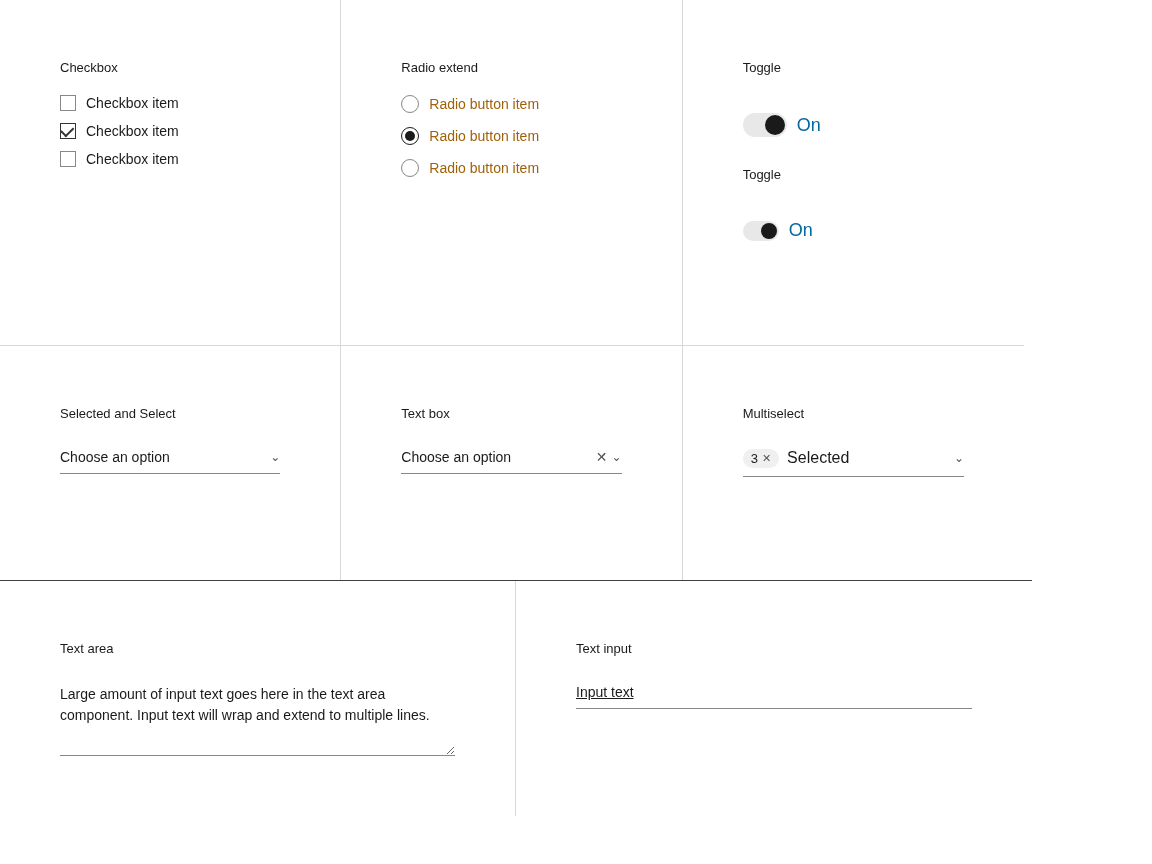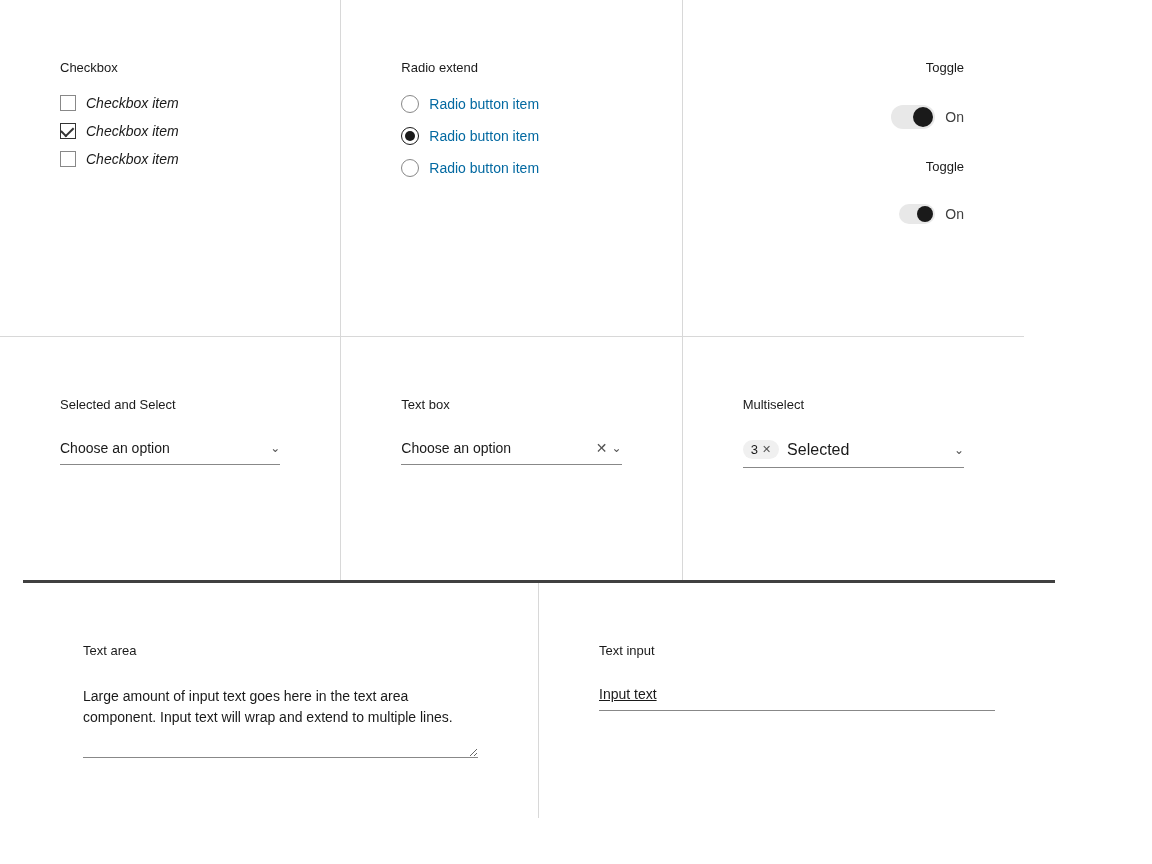--- a/index.html
+++ b/index.html
@@ -32,22 +32,21 @@
     .cell:nth-child(4),
     .cell:nth-child(5),
     .cell:nth-child(6) {
       border-bottom: none;
     }
 
     .bottom-row {
       display: grid;
       grid-template-columns: 1fr 1fr;
       width: 1032px;
-      border-top: 3px solid #404040;
-      margin-left: 23px;
+      border-top: 1px solid #404040;
     }
 
     .bottom-cell {
       border-right: 1px solid #d8d8d8;
       padding: 60px 60px 60px 60px;
     }
 
     .bottom-cell:last-child {
       border-right: none;
     }
@@ -65,21 +64,20 @@
       display: flex;
       flex-direction: column;
       gap: 12px;
     }
 
     .checkbox-item {
       display: flex;
       align-items: center;
       gap: 10px;
       cursor: pointer;
-      font-style: italic;
     }
 
     .checkbox-box {
       width: 16px;
       height: 16px;
       border: 1px solid #888;
       background: #fff;
       display: flex;
       align-items: center;
       justify-content: center;
@@ -140,35 +138,34 @@
       content: '';
       display: block;
       width: 10px;
       height: 10px;
       border-radius: 50%;
       background: #1a1a1a;
     }
 
     .radio-label {
       font-size: 14px;
-      color: #0369a1;
+      color: #a16207;
     }
 
     
     .toggle-group {
       display: flex;
       flex-direction: column;
       gap: 30px;
     }
 
     .toggle-item {
       display: flex;
       flex-direction: column;
-      gap: 10px;
-      align-items: flex-end;
+      gap: 18px;
     }
 
     .toggle-row {
       display: flex;
       align-items: center;
       gap: 10px;
     }
 
     .toggle-switch {
       width: 44px;
@@ -209,22 +206,22 @@
     .toggle-knob-small {
       width: 16px;
       height: 16px;
       border-radius: 50%;
       background: #1a1a1a;
       position: absolute;
       right: 2px;
     }
 
     .toggle-label {
-      font-size: 14px;
-      color: #404040;
+      font-size: 18px;
+      color: #0369a1;
     }
 
     
     .dropdown-wrapper {
       display: flex;
       flex-direction: column;
       gap: 8px;
     }
 
     .dropdown-select {

